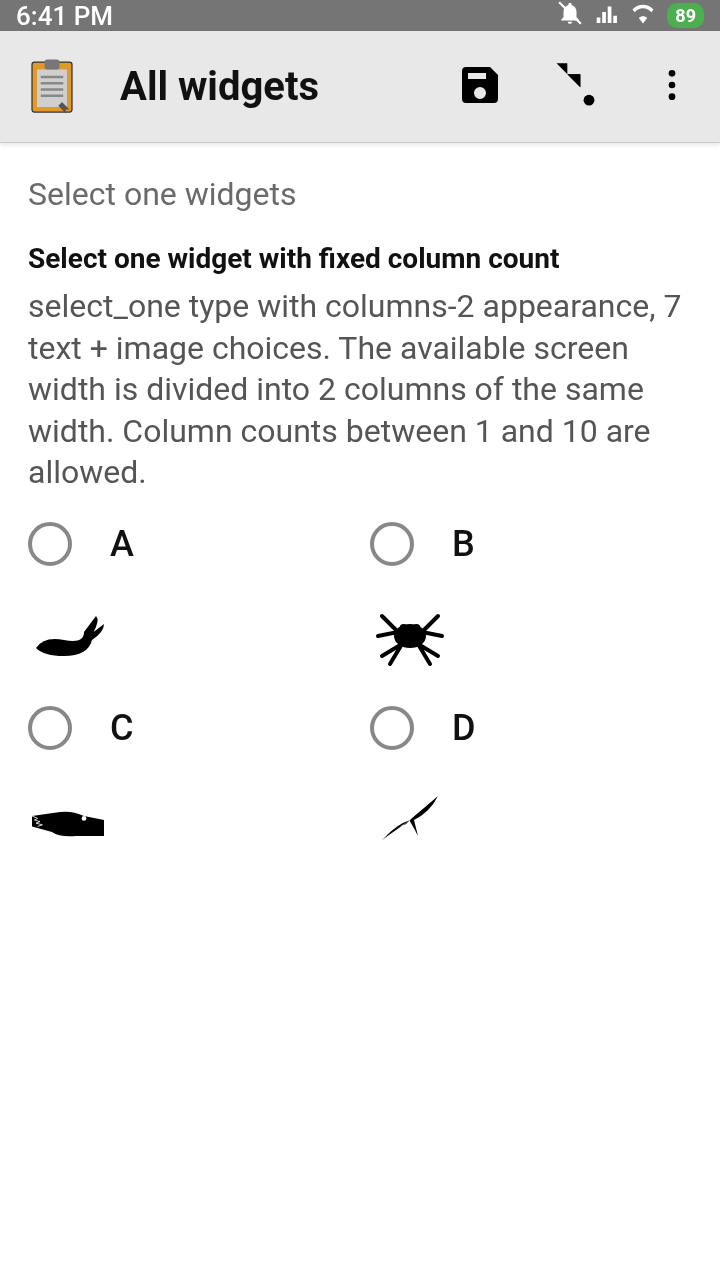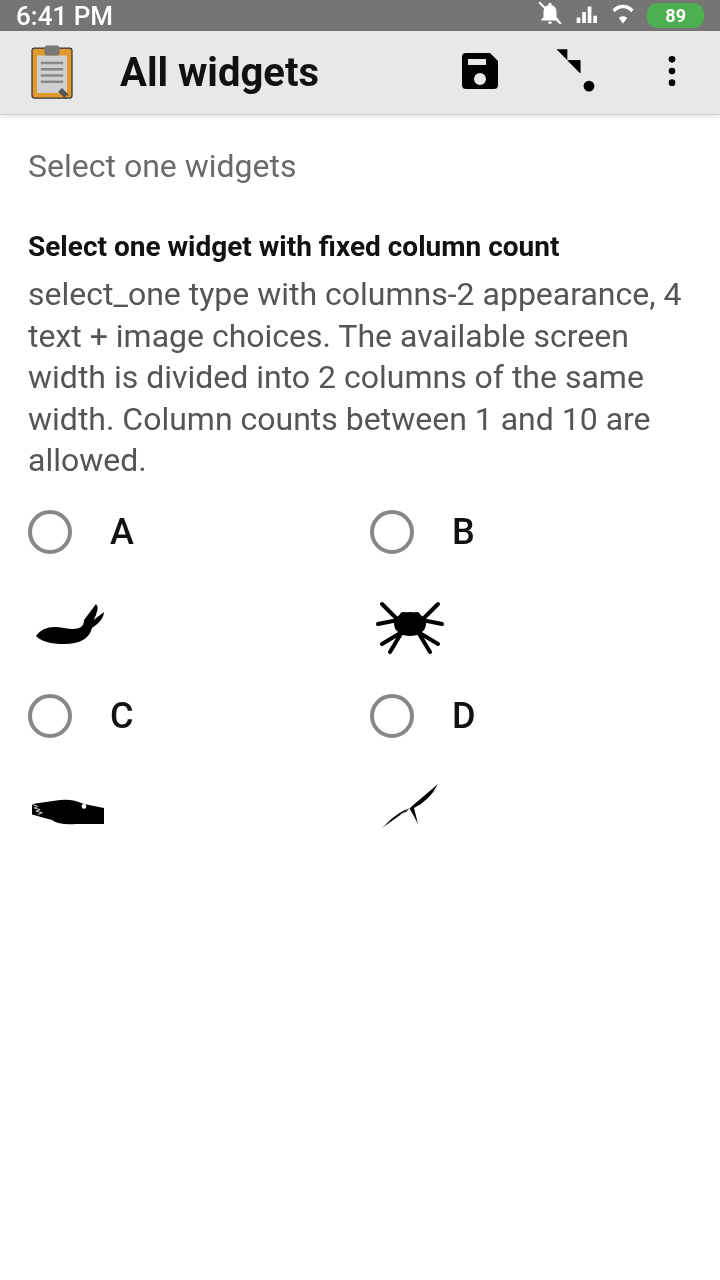--- a/index.html
+++ b/index.html
@@ -16,30 +16,30 @@
     padding: 0 16px;
     font-size: 26px;
     font-weight: 500;
   }
   .status-right { display: flex; align-items: center; gap: 10px; }
   .battery-pill {
     border: 2px solid #4caf50;
     border-radius: 10px;
     font-size: 18px;
     color: #4caf50;
-    padding: 0 16px;
+    padding: 0 6px;
     font-weight: bold;
     background: #4caf50;
     position: relative;
   }
   .battery-pill span { color: #fff; }
   
   
   .app-bar {
-    height: 84px;
+    height: 112px;
     background: #e8e8e8;
     display: flex;
     align-items: center;
     padding: 0 20px 0 16px;
     border-bottom: 1px solid #ccc;
     box-shadow: 0 2px 4px rgba(0,0,0,0.1);
   }
   .app-icon {
     width: 72px; height: 72px;
     display: flex; align-items: center; justify-content: center;
@@ -49,21 +49,21 @@
     font-size: 40px;
     font-weight: 700;
     color: #111;
     margin-left: 32px;
   }
   .toolbar-actions { display: flex; align-items: center; gap: 40px; }
   .toolbar-btn { width: 56px; height: 56px; display:flex; align-items:center; justify-content:center; cursor: pointer; }
   
   
   .content { padding: 32px 28px; }
-  .section-label { font-size: 32px; color: #6a6a6a; margin-bottom: 44px; }
+  .section-label { font-size: 32px; color: #6a6a6a; margin-bottom: 28px; }
   .question-title { font-size: 28px; font-weight: 700; color: #111; line-height: 1.25; margin-bottom: 10px; }
   .question-hint { font-size: 32px; color: #555; line-height: 1.3; }
   
   
   .options-grid {
     display: grid;
     grid-template-columns: 1fr 1fr;
     margin-top: 28px;
     row-gap: 30px;
     column-gap: 20px;
@@ -162,21 +162,21 @@
             <circle cx="12" cy="19" r="2"></circle>
           </svg>
       </span>
     </div>
   </div>
 </div>
 
 <div class="content">
   <div class="section-label">Select one widgets</div>
   <div class="question-title">Select one widget with fixed column count</div>
-  <div class="question-hint">select_one type with columns-2 appearance, 4 text + image choices. The available screen width is divided into 2 columns of the same width. Column counts between 1 and 10 are allowed.</div>
+  <div class="question-hint">select_one type with columns-2 appearance, 7 text + image choices. The available screen width is divided into 2 columns of the same width. Column counts between 1 and 10 are allowed.</div>
 
   <div class="options-grid">
 
     <div class="option">
       <div class="option-row">
         <div class="radio"></div>
         <div class="option-label">A</div>
       </div>
       <div class="option-image">
         <svg width="80" height="80" viewBox="0 0 100 100">

